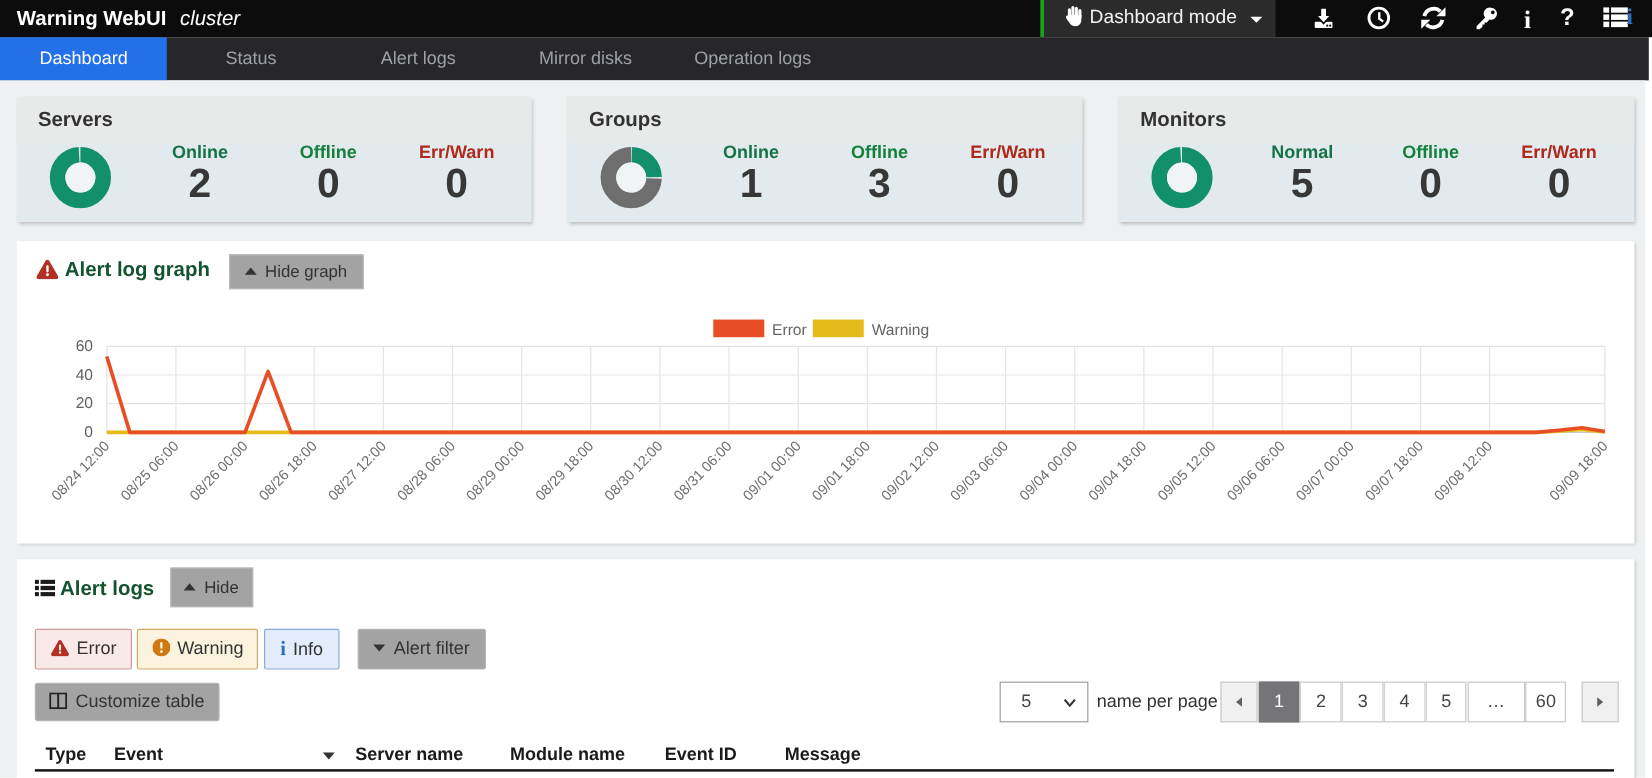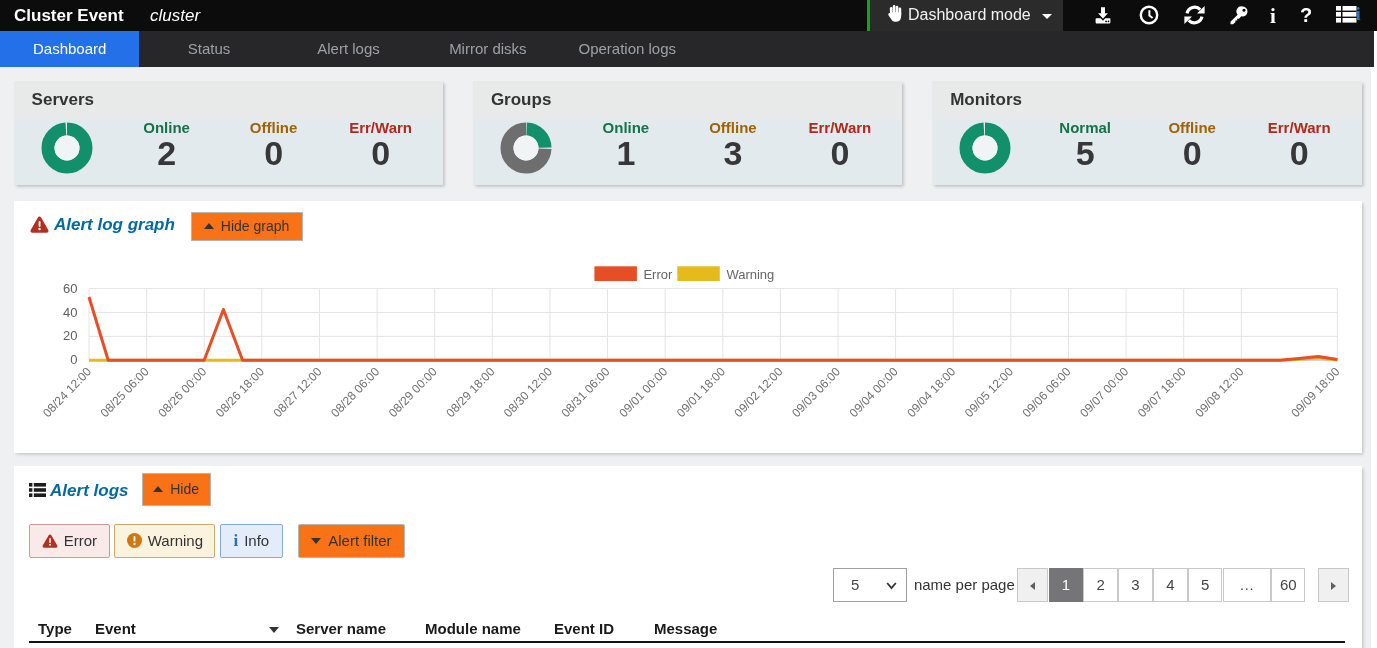--- a/index.html
+++ b/index.html
@@ -26,49 +26,49 @@
   #page { position:absolute; left:0; top:67px; width:1371px; height:581px; background:#eef0f1; }
   
   .card { position:absolute; top:14px; width:429.6px; height:103.5px; background:#e2eaed;
     box-shadow:1.5px 1.5px 3px rgba(0,0,0,0.22); }
   .card .hdr { position:absolute; left:0; top:0; width:100%; height:38px; background:#e8e9e9; }
   .card h2 { position:absolute; left:18px; top:9px; font-size:17px; font-weight:bold; color:#333; }
   .card svg.donut { position:absolute; left:27px; top:41px; }
   .stat { position:absolute; top:38px; width:110px; text-align:center; }
   .stat .lbl { font-size:15px; font-weight:bold; }
   .stat .num { font-size:34px; font-weight:bold; color:#373737; margin-top:0px; line-height:34px; }
-  .lbl.g { color:#157347; } .lbl.o { color:#a16207; } .lbl.r { color:#b0291c; }
+  .lbl.g { color:#157347; } .lbl.o { color:#15803d; } .lbl.r { color:#b0291c; }
   .s1 { left:98px; } .s2 { left:205px; } .s3 { left:312px; }
   
   .panel { position:absolute; left:13.6px; width:1348px; background:#fff;
     box-shadow:1.5px 1.5px 3px rgba(0,0,0,0.18); }
   #panel-graph { top:134px; height:251.7px; }
   #panel-logs  { top:399.4px; height:248.6px; }
-  .ptitle { position:absolute; font-size:17px; font-weight:bold; color:#0369a1;font-style:italic; }
-  .btn { position:absolute; background:#f97316; border:1px solid #b5b5b5; font-size:15px;
+  .ptitle { position:absolute; font-size:17px; font-weight:bold; color:#14532d; }
+  .btn { position:absolute; background:#a3a3a3; border:1px solid #b5b5b5; font-size:15px;
     color:#333; text-align:center; }
   .caret-up-s { display:inline-block; width:0; height:0; border-left:5px solid transparent;
     border-right:5px solid transparent; border-bottom:6px solid #333; vertical-align:2px;
     margin-right:7px; }
   .caret-down-s { display:inline-block; width:0; height:0; border-left:5px solid transparent;
     border-right:5px solid transparent; border-top:6px solid #333; vertical-align:2px;
     margin-right:7px; }
   
   .pg { position:absolute; top:101.6px; height:34.5px; border:1px solid #c8c8c8; background:#fff;
     font-size:15px; color:#444; text-align:center; line-height:32px; }
   
   #thead { position:absolute; left:15.4px; top:147px; width:1316px; height:30px;
     border-bottom:2px solid #111; }
   #thead span { position:absolute; top:7px; font-size:15px; font-weight:bold; color:#1a1a1a; }
 </style>
 </head>
 <body>
 
 <div id="topbar">
-  <span id="brand">Cluster Event</span>
+  <span id="brand">Warning WebUI</span>
     <span id="clus">cluster</span>
   <div id="opmode">
     <svg class="abs" style="left:17px;top:4px" width="17" height="21" viewBox="0 0 17 21">
       <g fill="#fff">
         <rect x="2.9" y="2.9" width="2.6" height="8" rx="1.3"></rect>
         <rect x="5.8" y="1.1" width="2.6" height="9" rx="1.3"></rect>
         <rect x="8.7" y="1.7" width="2.6" height="9" rx="1.3"></rect>
         <rect x="11.6" y="3.5" width="2.6" height="8" rx="1.3"></rect>
         <path d="M2.9 8.2 h11.3 v3.4 q0 6.2-4.9 6.2 q-3.8 0-5-2.6 L1.6 11.4 q-0.9-1.8 0.5-2.4 q1.1-0.4 2 1.1 Z"></path>
       </g>
@@ -287,20 +287,25 @@
         <circle cx="7.5" cy="7.5" r="7.5" fill="#d07711"></circle>
         <rect x="6.6" y="3" width="1.8" height="5.6" rx="0.9" fill="#fff"></rect>
         <circle cx="7.5" cy="11" r="1.15" fill="#fff"></circle>
       </svg>Warning</div>
     <div class="btn" style="left:206.1px;top:57.3px;width:63.3px;height:34.4px;line-height:32px;
       background:#e3ecfa;border-color:#8aa9d6;border-radius:2px;">
       <span style="font-family:'Liberation Serif',serif;font-weight:bold;color:#2b6cc4;font-size:17px;margin-right:6px;">i</span>Info</div>
     <div class="btn" style="left:284px;top:57.3px;width:107.6px;height:34.4px;line-height:32px;border-radius:2px;">
       <span class="caret-down-s"></span>Alert filter</div>
 
+    <div class="btn" style="left:15.1px;top:102.4px;width:154px;height:32.5px;line-height:30px;border-radius:2px;">
+      <svg style="vertical-align:-2px;margin-right:7px" width="15" height="14" viewBox="0 0 15 14">
+        <rect x="0.8" y="0.8" width="13.4" height="12.4" fill="none" stroke="#222" stroke-width="1.6"></rect>
+        <line x1="7.5" y1="1" x2="7.5" y2="13" stroke="#222" stroke-width="1.6"></line>
+      </svg>Customize table</div>
 
     <div class="pg" style="left:819.4px;width:74px;text-align:left;padding-left:17px;border-color:#9f9f9f;">5
       <svg class="abs" style="right:9px;top:12px" width="11" height="9" viewBox="0 0 11 9">
         <path d="M1.2 2 L5.5 7 L9.8 2" fill="none" stroke="#333" stroke-width="1.8"></path>
       </svg>
     </div>
     <div class="abs" style="left:900.3px;top:110px;font-size:15px;color:#333;">name per page</div>
     <div class="pg" style="left:1003.4px;width:31px;background:#f0f0f0;">
       <span style="display:inline-block;width:0;height:0;border-top:4.5px solid transparent;border-bottom:4.5px solid transparent;border-right:5.5px solid #606060;"></span></div>
     <div class="pg" style="left:1035.1px;width:34.5px;background:#757578;color:#fff;border-color:#757578;">1</div>

